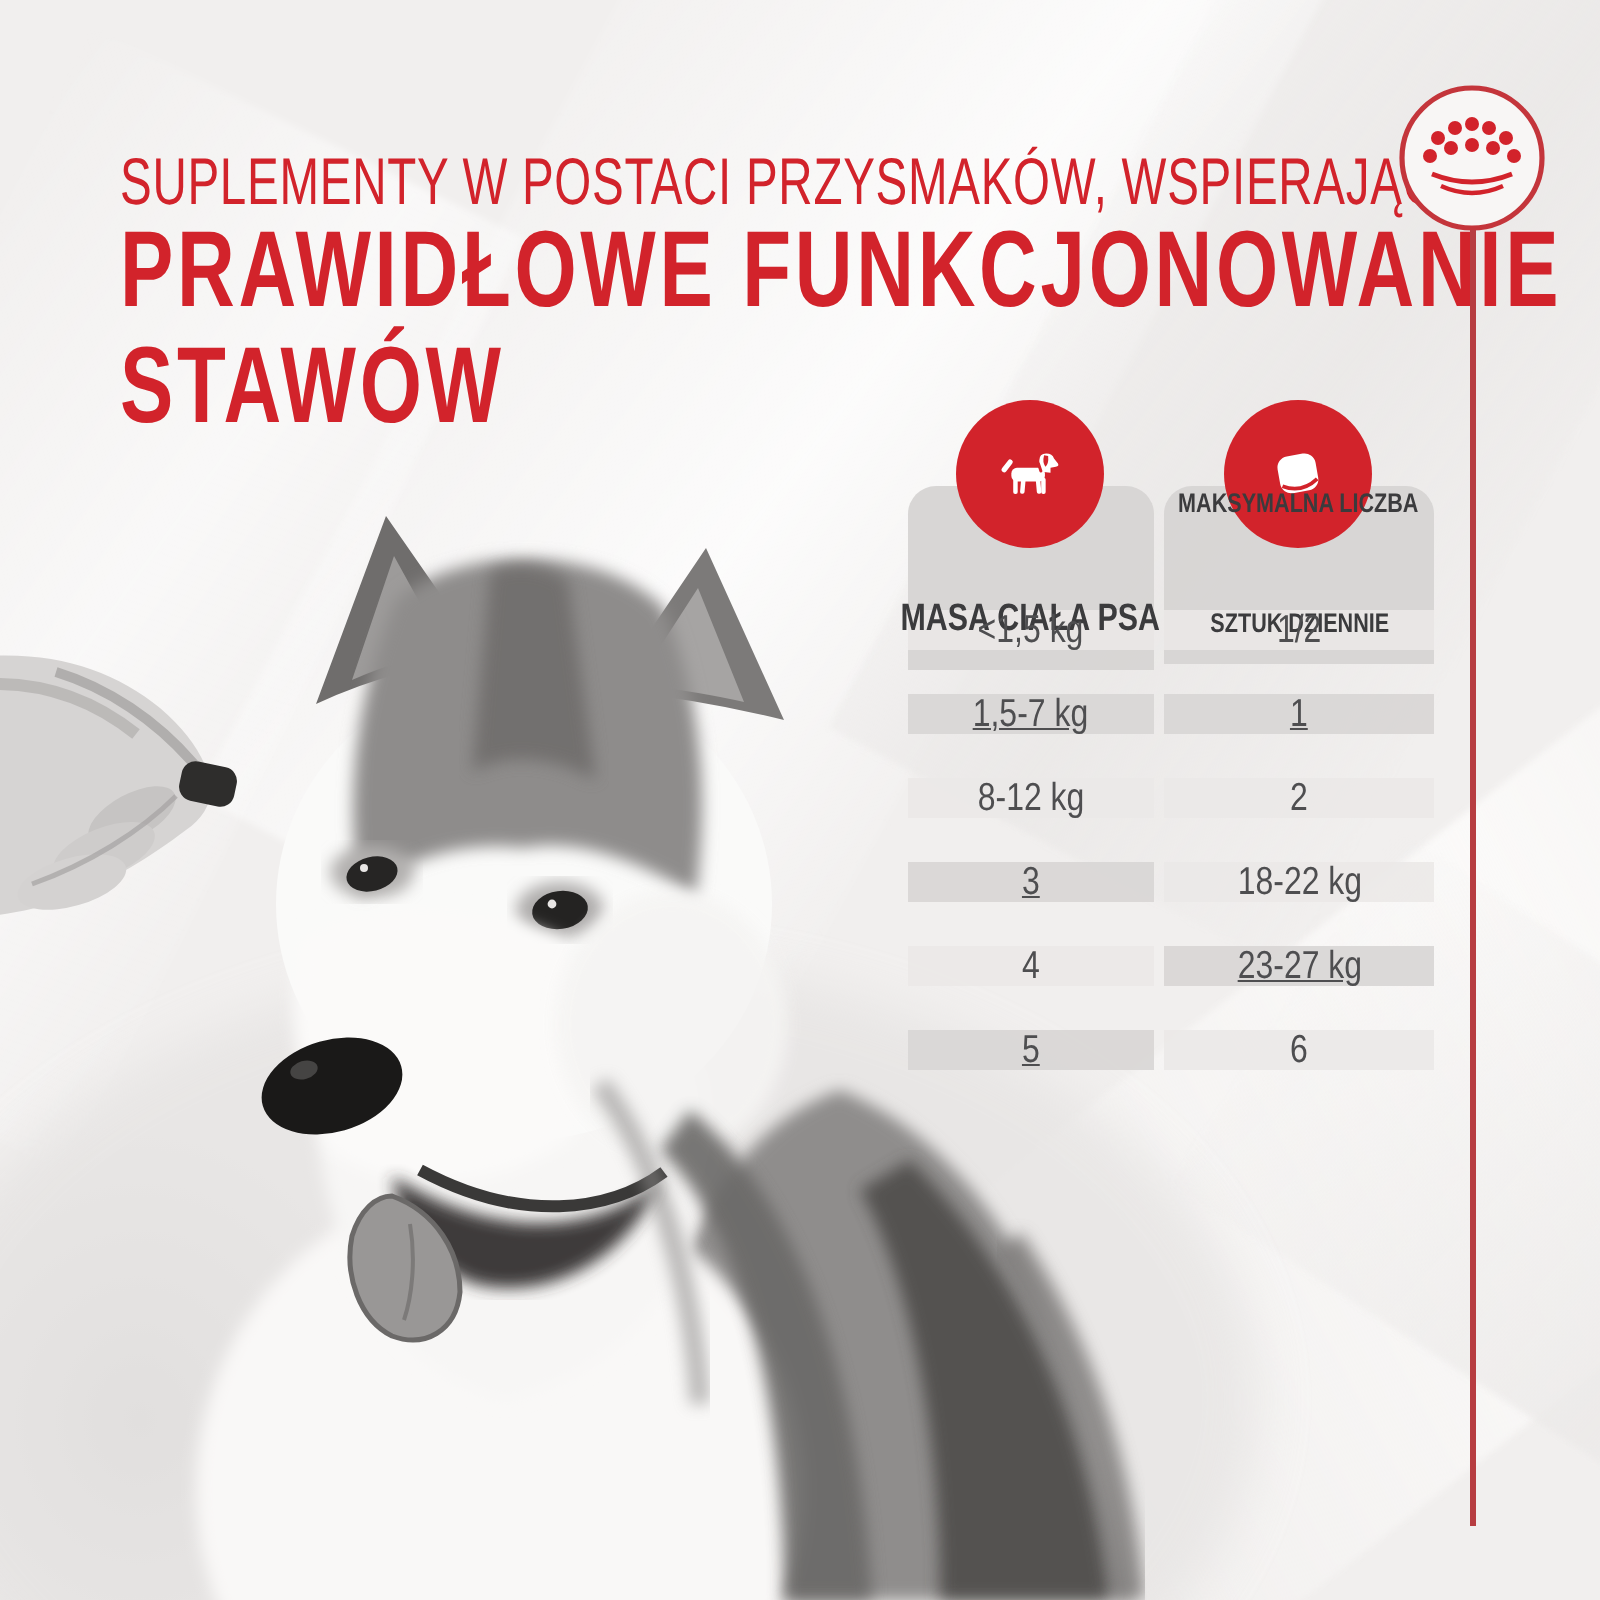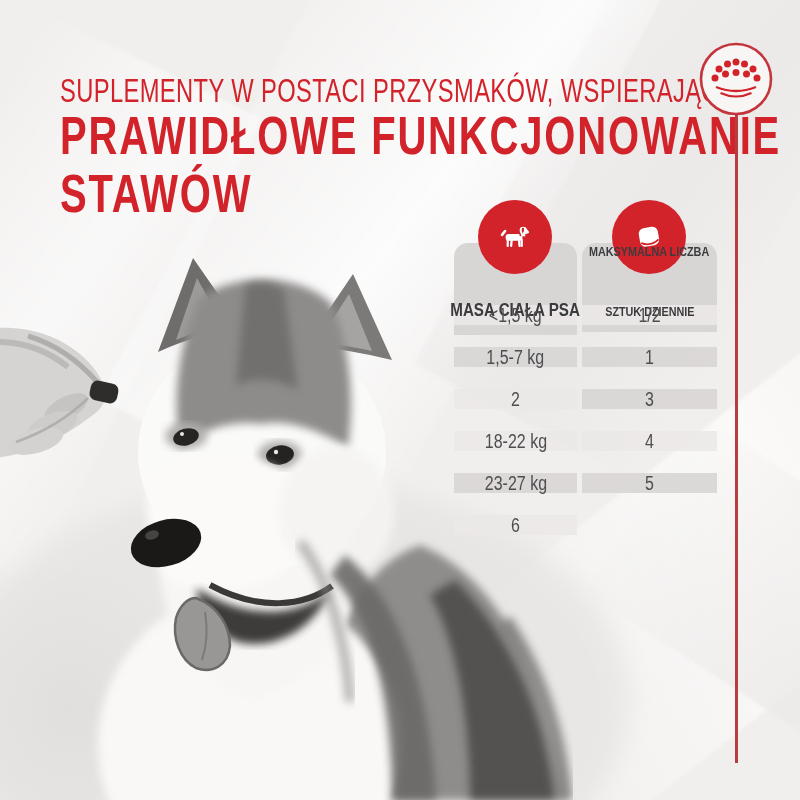--- a/index.html
+++ b/index.html
@@ -35,21 +35,21 @@
                 grid-template-columns:123px 135px;column-gap:5px;row-gap:2px;grid-auto-rows:40px;}
   .hdr{height:78px;background:rgba(214,212,211,.96);border-radius:14px 14px 0 0;
        display:flex;flex-direction:column;align-items:center;justify-content:flex-end;
        color:#3b3b3d;font-weight:700;text-align:center;}
   .hdr .hline{transform:scaleX(.8);white-space:nowrap;}
   .hdr1{font-size:19px;padding-bottom:14px;text-align:right;}
   .hdr2{font-size:13.5px;line-height:1.3;padding-bottom:11px;justify-content:space-between;}
   .cell{display:flex;align-items:center;justify-content:center;font-size:19.5px;color:#4e4e50;margin-top:20px;}
   .cell .ctext{transform:scaleX(.82);white-space:nowrap;}
   .cell.light{background:rgba(234,232,231,.88);}
-  .cell.gray{background:rgba(217,215,214,.94);}
+  .cell.gray{background:rgba(217,215,214,.94);text-decoration:underline;}
   .icon-circle{position:absolute;top:-43px;width:74px;height:74px;border-radius:50%;
                background:#d2232b;display:flex;align-items:center;justify-content:center;}
   .icon-dog-pos{left:24px;}
   .icon-treat-pos{left:158px;}
 </style>
 </head>
 <body>
 
 <div class="stage">
 
@@ -192,20 +192,23 @@
       <div class="cell light">
         <span class="ctext">1/2</span>
       </div>
       <div class="cell gray">
         <span class="ctext">1,5-7 kg</span>
       </div>
       <div class="cell gray">
         <span class="ctext">1</span>
       </div>
       <div class="cell light">
+        <span class="ctext">8-12 kg</span>
+      </div>
+      <div class="cell light">
         <span class="ctext">2</span>
       </div>
       <div class="cell gray">
         <span class="ctext">3</span>
       </div>
       <div class="cell light">
         <span class="ctext">18-22 kg</span>
       </div>
       <div class="cell light">
         <span class="ctext">4</span>

